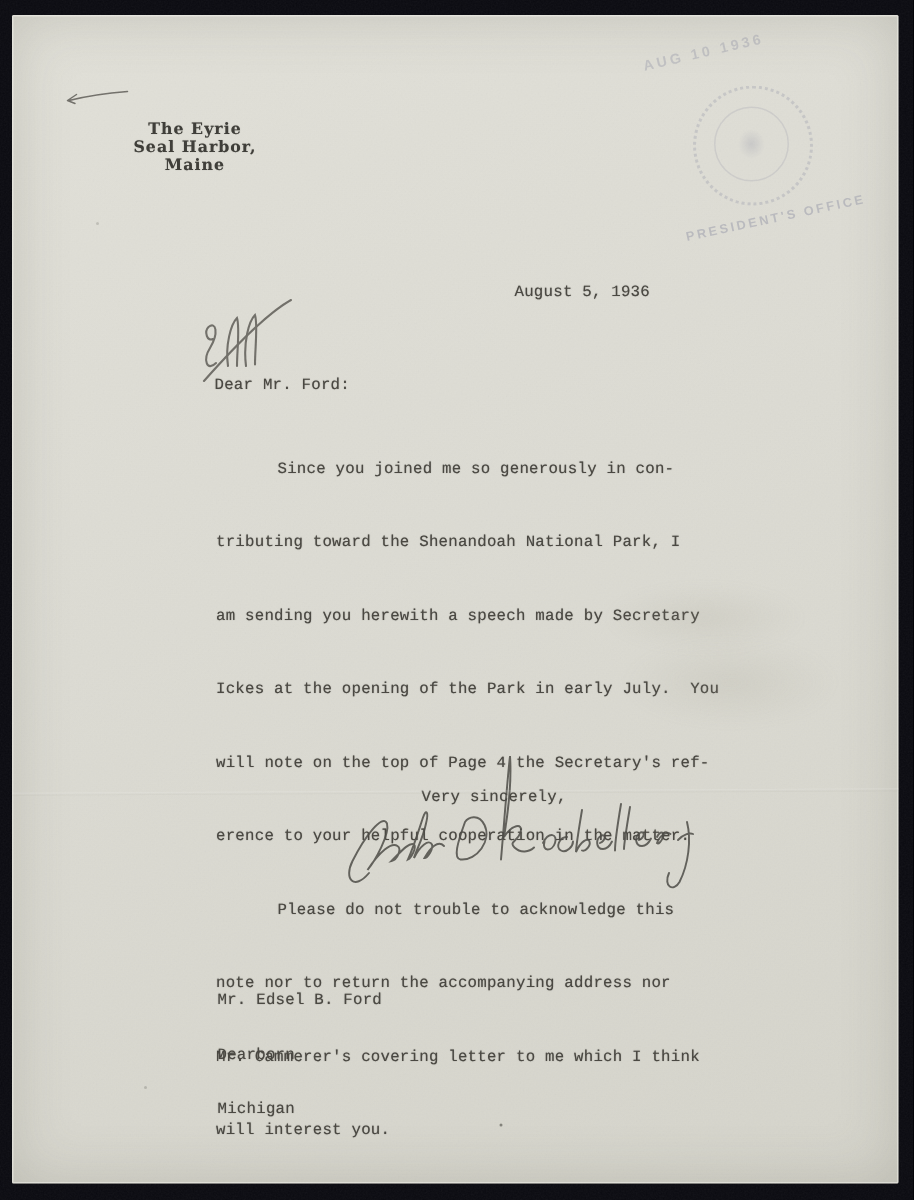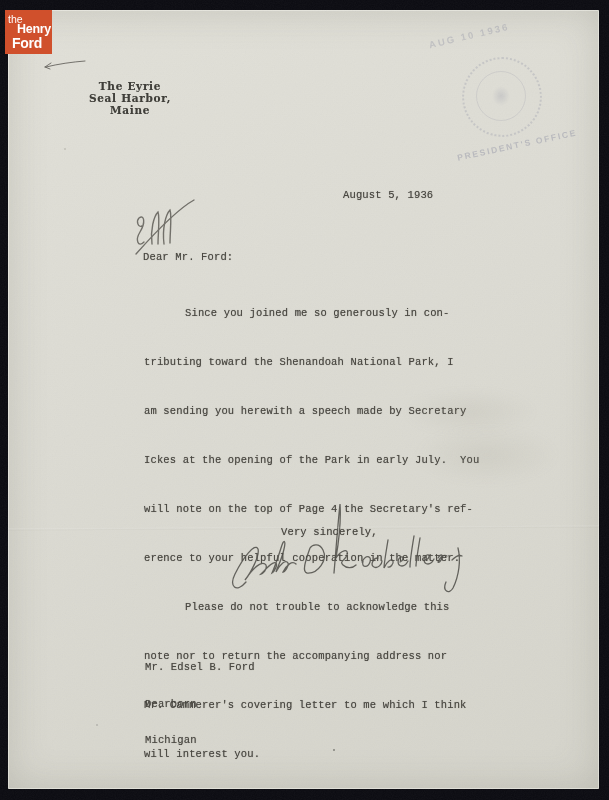--- a/index.html
+++ b/index.html
@@ -80,25 +80,20 @@
   .speck{position:absolute;width:2px;height:2px;border-radius:50%;background:rgba(60,60,54,.55);}
   .noise{position:absolute;left:0;top:0;pointer-events:none;}
 </style>
 </head>
 <body>
 
 <div class="scan">
 
   <div class="paper"></div>
 
-  <div class="logo">
-    <span class="the">the</span>
-    <span class="henry">Henry</span>
-    <span class="ford">Ford</span>
-  </div>
 
   <svg class="mark" style="left:42px;top:57px" width="46" height="14" viewBox="0 0 46 14">
     <path d="M3,10 L9,6 M3,10 L8,12 M4,10 C16,7 30,5 43,4" fill="none" stroke="#55534d" stroke-width="1" stroke-linecap="round" opacity=".8"></path>
   </svg>
 
   <div class="letterhead">
     <div>The Eyrie</div>
     <div>Seal Harbor, Maine</div>
   </div>
 

